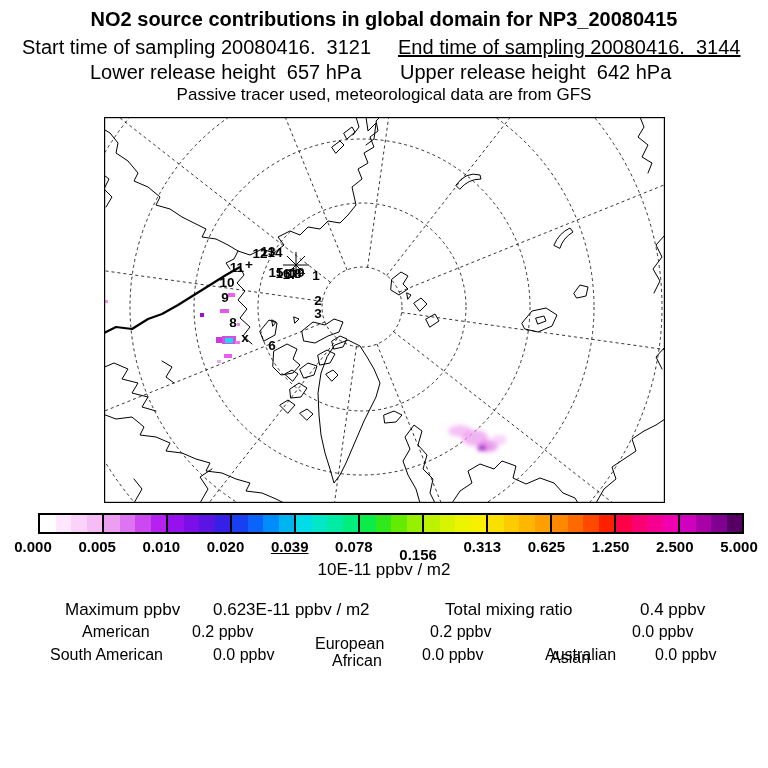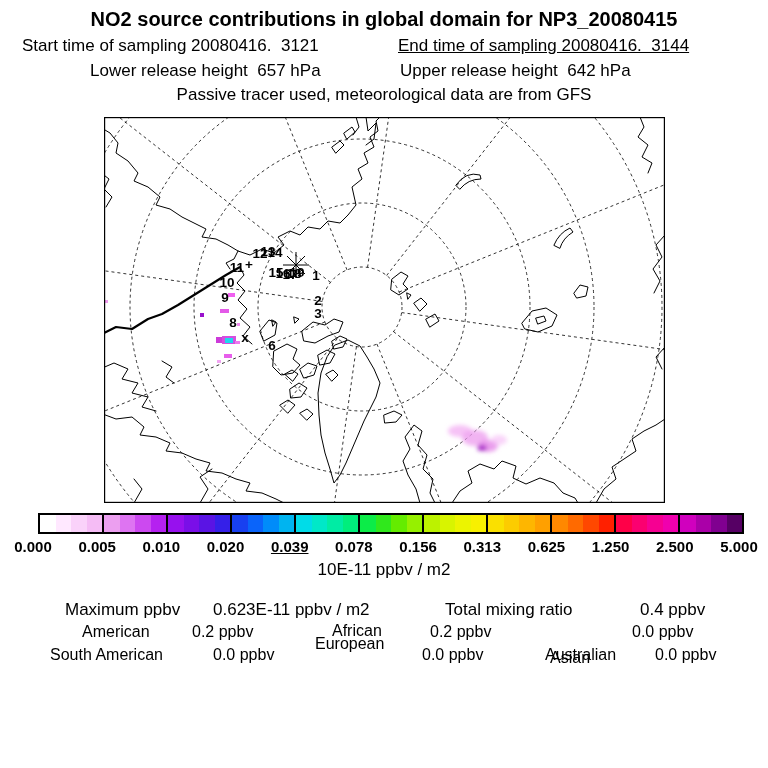--- a/index.html
+++ b/index.html
@@ -1,20 +1,20 @@
 <!DOCTYPE html>
 <html><head>
 <meta charset="utf-8">
 <style>
   html,body{margin:0;padding:0;background:#fff;}
   body{width:768px;height:768px;position:relative;font-family:"Liberation Sans",sans-serif;color:#000;overflow:hidden;}
   .abs{position:absolute;white-space:pre;}
   
   #title{top:8px;left:0;width:768px;text-align:center;font-size:20px;font-weight:bold;}
-  .hline{font-size:17px;text-align:right;}
+  .hline{font-size:20px;text-align:right;}
   #line4{top:85px;left:0;width:768px;text-align:center;font-size:17px;}
   
   #map-wrap{position:absolute;left:104px;top:117px;width:561px;height:386px;}
   #map-svg{width:100%;height:100%;display:block;}
   .coast{fill:none;stroke:#000;stroke-width:1;stroke-linejoin:round;stroke-linecap:round;}
   .coast-bold{fill:none;stroke:#000;stroke-width:2.2;stroke-linejoin:round;}
   .grat{fill:none;stroke:#000;stroke-width:0.8;stroke-dasharray:3,3;}
   #markers-group text{font-family:"Liberation Sans",sans-serif;font-size:13.5px;font-weight:bold;fill:#000;text-anchor:middle;}
   .star-ray{stroke:#000;stroke-width:1;}
   
@@ -246,21 +246,21 @@
       <div class="cb-cell" style="background: rgb(86, 0, 100);"></div>
     </div>
   </div>
 <div id="colorbar-ticks">
     <span class="cb-tick" style="left: -16px;">0.000</span>
     <span class="cb-tick" style="left: 48.18px;">0.005</span>
     <span class="cb-tick" style="left: 112.36px;">0.010</span>
     <span class="cb-tick" style="left: 176.54px;">0.020</span>
     <span class="cb-tick" style="left: 240.72px; text-decoration: underline;">0.039</span>
     <span class="cb-tick" style="left: 304.9px;">0.078</span>
-    <span class="cb-tick" style="left: 369.08px;">0.156</span>
+    <span class="cb-tick" style="left: 369.08px; margin-top: 8px;">0.156</span>
     <span class="cb-tick" style="left: 433.26px;">0.313</span>
     <span class="cb-tick" style="left: 497.44px;">0.625</span>
     <span class="cb-tick" style="left: 561.62px;">1.250</span>
     <span class="cb-tick" style="left: 625.8px;">2.500</span>
     <span class="cb-tick" style="left: 689.98px;">5.000</span>
   </div>
 <div id="unit-label" class="abs">10E-11 ppbv / m2</div>
 
 <span class="abs stat" style="top:600px;left:65px;">Maximum ppbv</span>
 <span class="abs stat" style="top:600px;left:213px;text-align:right;">0.623E-11 ppbv / m2</span>
@@ -269,16 +269,16 @@
 
 <span class="abs stat2" style="top:623px;left:82px;">American</span>
 <span class="abs stat2" style="top:623px;left:192px;">0.2 ppbv</span>
 <span class="abs stat2" style="top:623px;left:315px;margin-top:12px;">European</span>
 <span class="abs stat2" style="top:623px;left:430px;">0.2 ppbv</span>
 <span class="abs stat2" style="top:649px;left:550px;">Asian</span>
 <span class="abs stat2" style="top:623px;left:632px;">0.0 ppbv</span>
 
 <span class="abs stat2" style="top:646px;left:50px;">South American</span>
 <span class="abs stat2" style="top:646px;left:213px;">0.0 ppbv</span>
-<span class="abs stat2" style="top:622px;left:332px;">African</span>
+<span class="abs stat2" style="top:652px;left:332px;">African</span>
 <span class="abs stat2" style="top:646px;left:422px;">0.0 ppbv</span>
 <span class="abs stat2" style="top:646px;left:545px;">Australian</span>
 <span class="abs stat2" style="top:646px;left:655px;">0.0 ppbv</span>
 
 </body></html>

